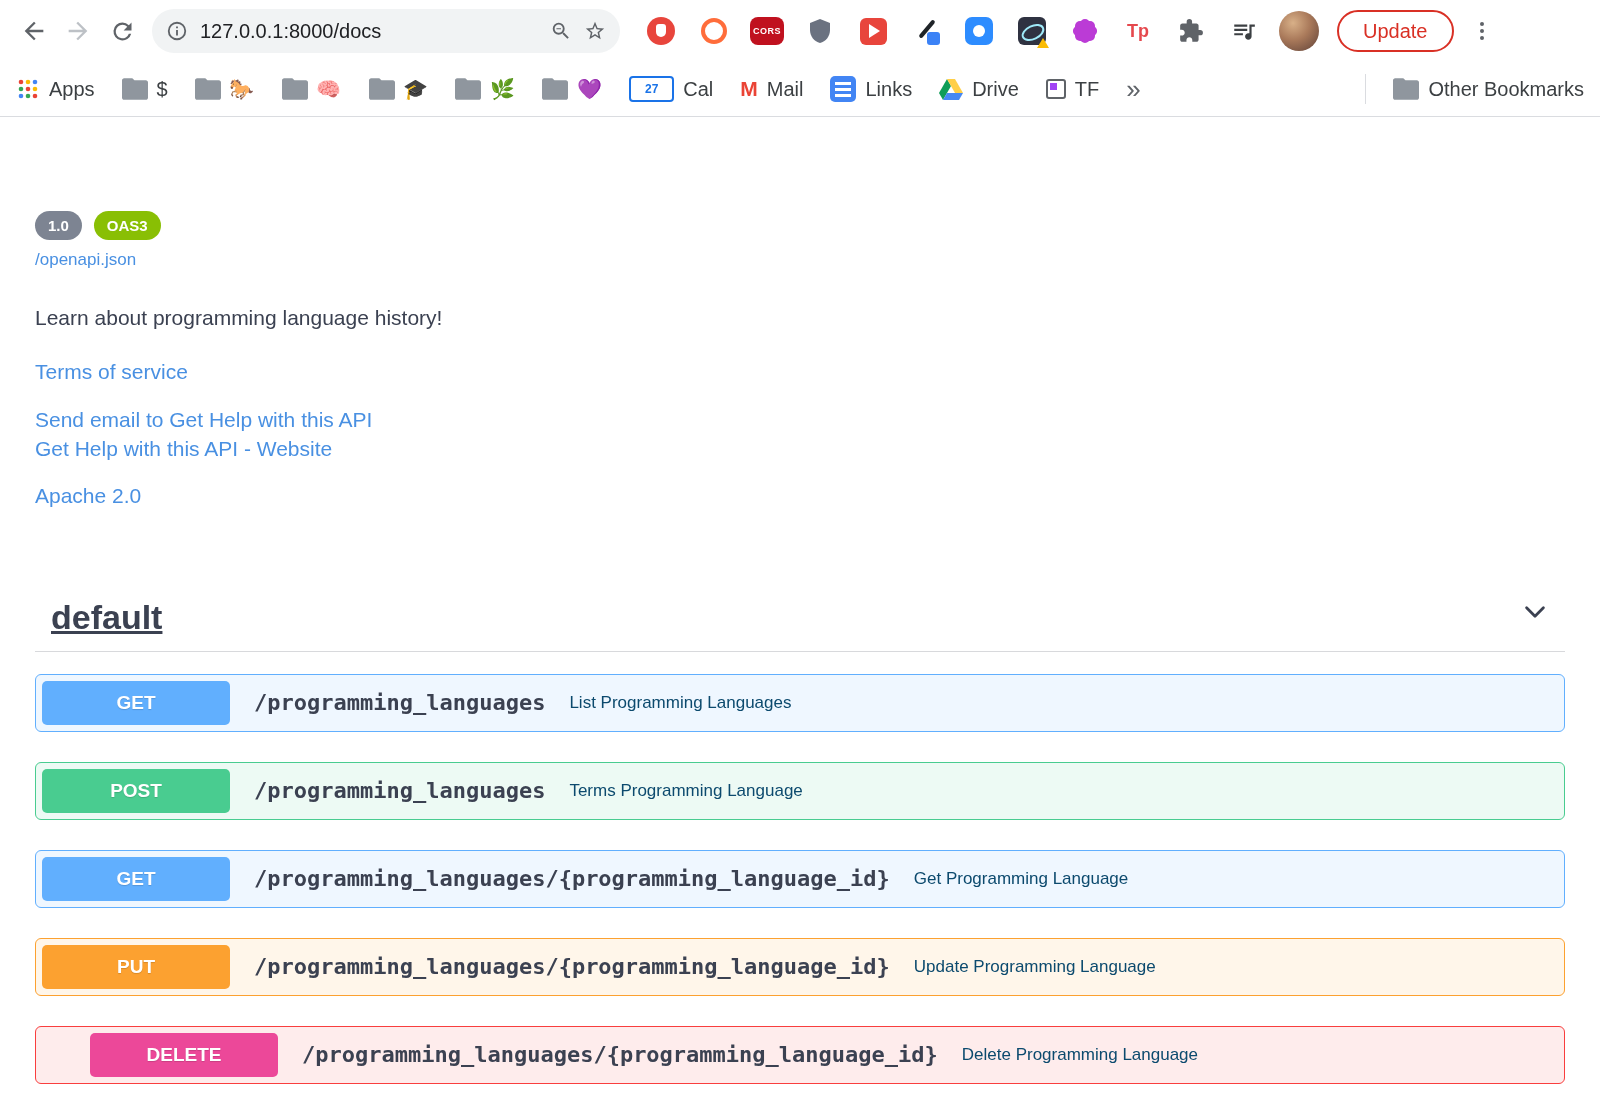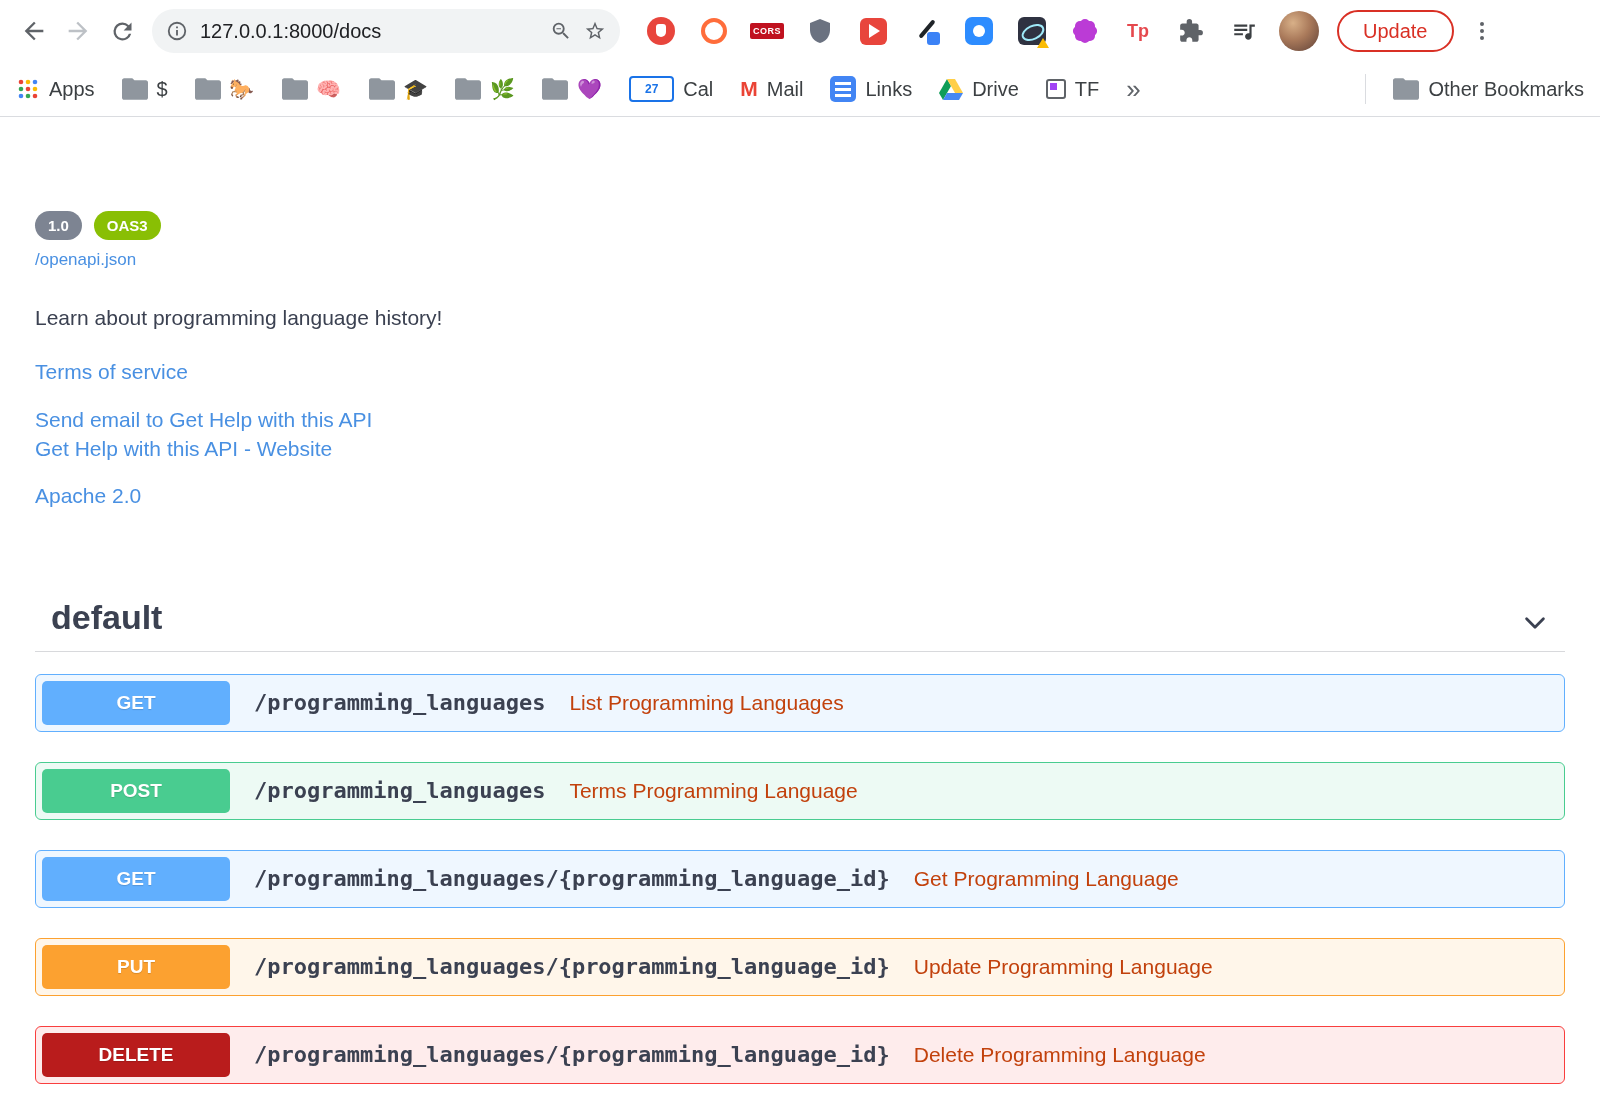--- a/index.html
+++ b/index.html
@@ -13,21 +13,21 @@
   .url-bar { display: flex; align-items: center; gap: 12px; background: #f1f3f4; height: 44px;
     border-radius: 22px; padding: 16px 14px; width: 468px; margin-left: 8px; flex-shrink: 0; }
   .url-text { flex: 1; font-size: 20px; color: #202124; white-space: nowrap; overflow: hidden; }
   .ext-row { display: flex; align-items: center; gap: 23px; margin-left: 26px; flex-shrink: 0; }
   .ext { width: 30px; height: 30px; display: flex; align-items: center; justify-content: center; cursor: pointer; }
 
   .icon-hand { width: 28px; height: 28px; border-radius: 50%; background: #e8453c; position: relative; }
   .icon-hand::after { content: ""; position: absolute; left: 9px; top: 7px; width: 10px; height: 13px;
     background: #fff; border-radius: 3px 3px 5px 5px; }
   .icon-chat { width: 26px; height: 26px; border-radius: 50%; border: 4px solid #ff6d3b; background: #fff; }
-  .icon-cors { height: 16px; padding: 0 3px; background: #c0111f; border-radius: 2px; color: #fff;
+  .icon-cors { height: 28px; padding: 0 3px; background: #c0111f; border-radius: 8px; color: #fff;
     font-size: 9px; font-weight: 700; display: flex; align-items: center; letter-spacing: .5px; }
   .icon-redirect { width: 27px; height: 27px; border-radius: 6px; background: #e8453c; display: flex;
     align-items: center; justify-content: center; }
   .icon-redirect::after { content: ""; width: 0; height: 0; border-top: 7px solid transparent;
     border-bottom: 7px solid transparent; border-left: 11px solid #fff; margin-left: 3px; }
   .icon-picker { position: relative; width: 28px; height: 28px; }
   .icon-picker::before { content: ""; position: absolute; left: 13px; top: 1px; width: 4px; height: 22px;
     background: #1f2428; transform: rotate(40deg); border-radius: 2px; }
   .icon-picker::after { content: ""; position: absolute; right: 0; bottom: 0; width: 13px; height: 13px;
     background: #3b82f6; border-radius: 3px; }
@@ -77,35 +77,35 @@
   .badge.oas { background: #89bf04; margin-left: -2px; }
   .spec-link { display: inline-block; margin-top: 10px; color: #4990e2; font-size: 17px;
     text-decoration: none; cursor: pointer; }
   .desc { margin-top: 36px; font-size: 21px; color: #3b4151; }
   .doc-link { display: block; color: #4990e2; font-size: 21px; text-decoration: none; cursor: pointer; }
   .terms { margin-top: 30px; }
   .contact-group { margin-top: 21px; line-height: 1.4; }
   .license { margin-top: 20px; }
 
   .tag-section { margin-top: 90px; }
-  .tag-header { display: flex; align-items: flex-end; justify-content: space-between;
-    padding: 0 16px 14px 16px; border-bottom: 1px solid rgba(59,65,81,.2); cursor: pointer; }
+  .tag-header { display: flex; align-items: flex-start; justify-content: space-between;
+    padding: 0 16px 14px 16px; border-bottom: 1px solid rgba(59,65,81,.2); cursor: pointer; text-decoration: underline; }
   .tag-name { font-size: 34px; font-weight: 700; color: #3b4151; }
   .operations { margin-top: 22px; display: flex; flex-direction: column; gap: 30px; }
   .op { display: flex; align-items: center; padding: 6px; border-radius: 6px; border: 1.5px solid; cursor: pointer; }
   .op .method { width: 188px; height: 44px; display: flex; align-items: center; justify-content: center;
     border-radius: 5px; color: #fff; font-weight: 700; font-size: 19px; flex-shrink: 0;
     text-shadow: 0 1px 1px rgba(0,0,0,.15); }
   .op .path { margin-left: 24px; font-family: "DejaVu Sans Mono", "Liberation Mono", monospace;
     font-weight: 700; font-size: 22px; color: #3b4151; white-space: nowrap; }
-  .op .summary { margin-left: 24px; font-size: 21px; color: #c2410c; white-space: nowrap; }
+  .op .summary { margin-left: 24px; font-size: 17px; color: #0c4a6e; white-space: nowrap; }
   .op.get    { border-color: #61affe; background: #eff7ff; }  .op.get .method    { background: #61affe; }
   .op.post   { border-color: #49cc90; background: #edfaf4; }  .op.post .method   { background: #49cc90; }
   .op.put    { border-color: #fca130; background: #fff6ea; }  .op.put .method    { background: #fca130; }
-  .op.delete { border-color: #f93e3e; background: #feecec; }  .op.delete .method { background: #b91c1c; }
+  .op.delete { border-color: #f93e3e; background: #feecec; }  .op.delete .method { background: #ec4899; margin-left: 48px; }
 </style>
 </head>
 <body>
 
 <div class="navbar">
   <button class="nav-btn">
     <svg width="28" height="28" viewBox="0 0 24 24" fill="#5f6368">
         <path d="M20 11H7.83l5.59-5.59L12 4l-8 8 8 8 1.41-1.41L7.83 13H20v-2z"></path>
       </svg>
   </button>

